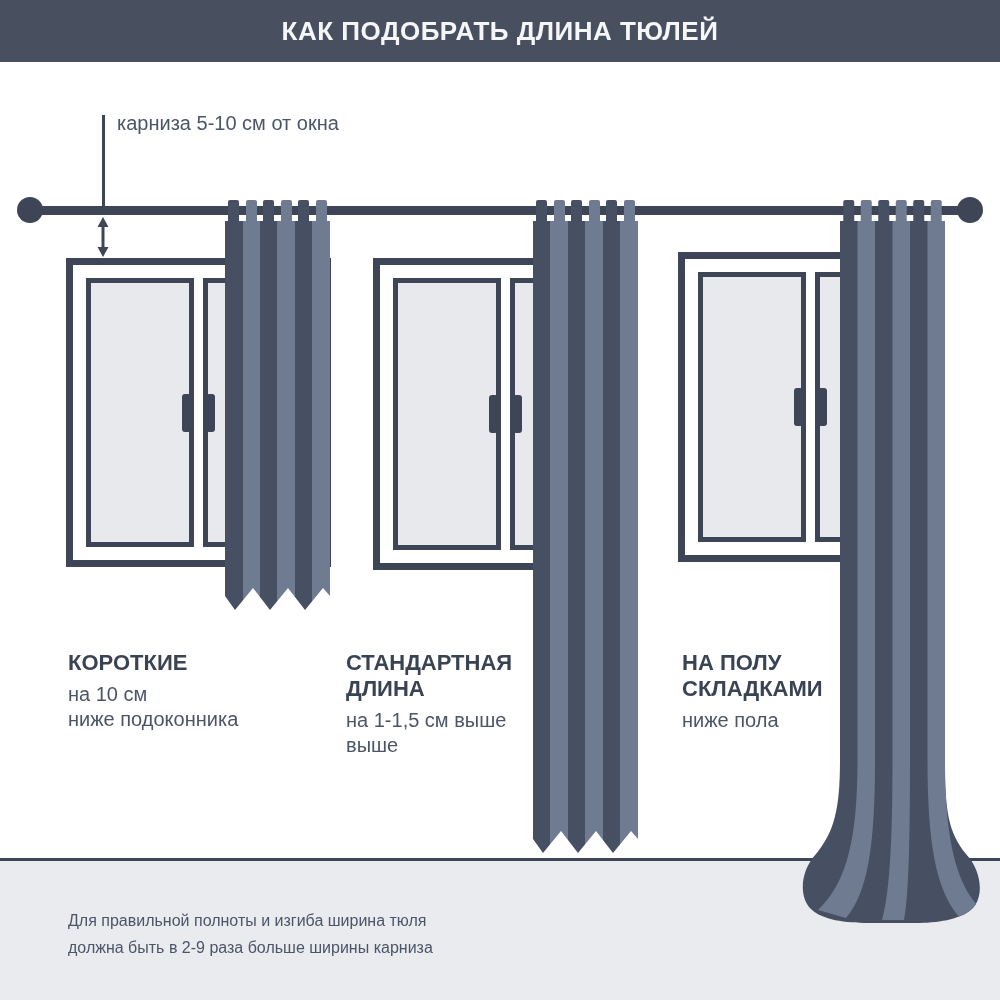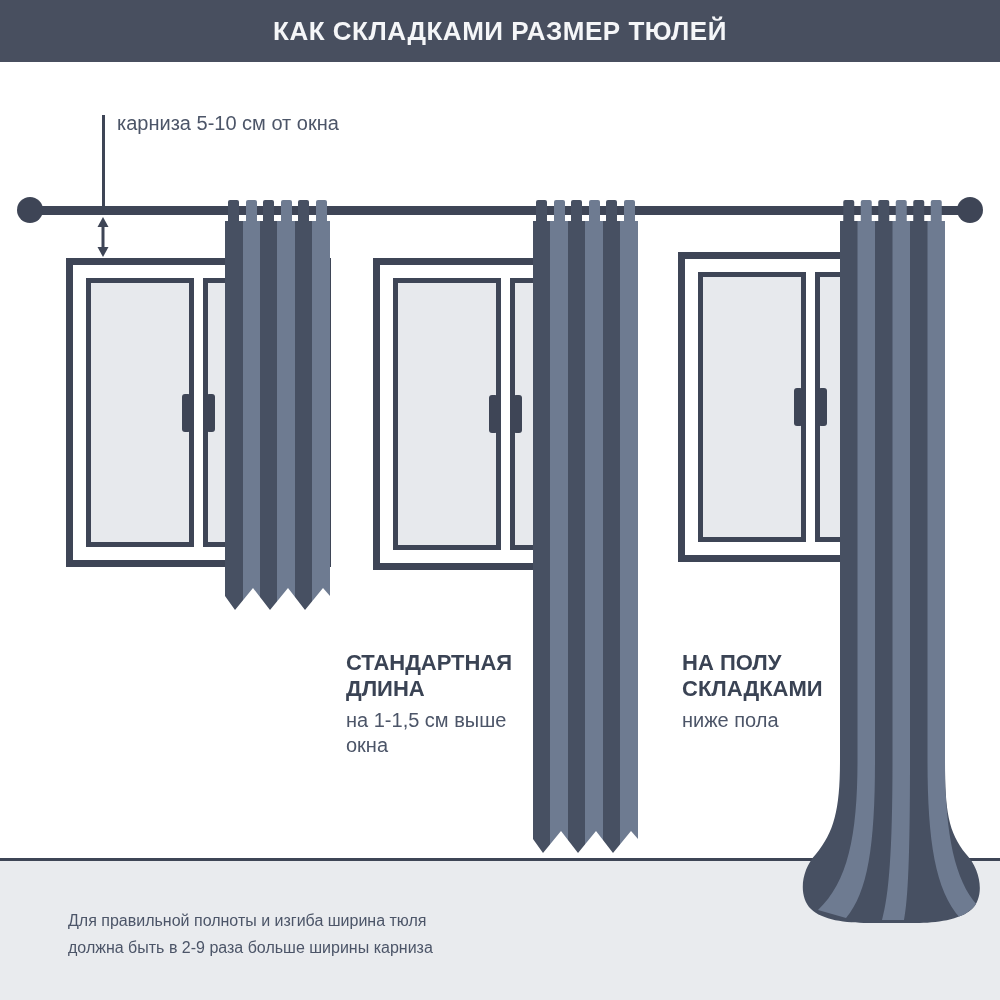--- a/index.html
+++ b/index.html
@@ -73,21 +73,21 @@
   .floor{position:absolute;left:0;top:858px;width:1000px;height:142px;background:var(--floor-bg);
          border-top:3px solid var(--outline);box-sizing:border-box;z-index:1;}
   .floor-text{position:absolute;left:68px;top:46px;font-size:16px;line-height:27px;color:var(--body-text);}
 </style>
 </head>
 <body>
 
 <div id="page">
 
   <div class="header">
-    <h1>КАК СКЛАДКАМИ РАЗМЕР ТЮЛЕЙ</h1>
+    <h1>КАК ПОДОБРАТЬ ДЛИНА ТЮЛЕЙ</h1>
   </div>
 
   <div class="rod"></div>
   <div class="finial left"></div>
   <div class="finial right"></div>
 
   <div class="note-line"></div>
   <div class="note-text">
     <div>карниза 5-10 см от окна</div>
   </div>
@@ -163,26 +163,34 @@
       <path class="fill-light" d="M129.5,0 H147 V560 C147,635 157,680 179,705 L162,718 C137,690 129.5,640 129.5,560 Z"></path>
     </g>
     <rect class="fill-dark" x="45.25" y="0" width="11" height="23" rx="2"></rect>
     <rect class="fill-light" x="62.75" y="0" width="11" height="23" rx="2"></rect>
     <rect class="fill-dark" x="80.25" y="0" width="11" height="23" rx="2"></rect>
     <rect class="fill-light" x="97.75" y="0" width="11" height="23" rx="2"></rect>
     <rect class="fill-dark" x="115.25" y="0" width="11" height="23" rx="2"></rect>
     <rect class="fill-light" x="132.75" y="0" width="11" height="23" rx="2"></rect>
   </svg>
 
+  <div class="option option-1">
+    <div class="hline">КОРОТКИЕ</div>
+
+    <div class="desc">
+      <div class="dline">на 10 см</div>
+      <div class="dline">ниже подоконника</div>
+    </div>
+  </div>
   <div class="option option-2">
     <div class="hline">СТАНДАРТНАЯ</div>
     <div class="hline">ДЛИНА</div>
     <div class="desc">
       <div class="dline">на 1-1,5 см выше</div>
-      <div class="dline">окна</div>
+      <div class="dline">выше</div>
     </div>
   </div>
   <div class="option option-3">
     <div class="hline">НА ПОЛУ</div>
     <div class="hline">СКЛАДКАМИ</div>
     <div class="desc">
       <div class="dline">ниже пола</div>
     </div>
   </div>
 

